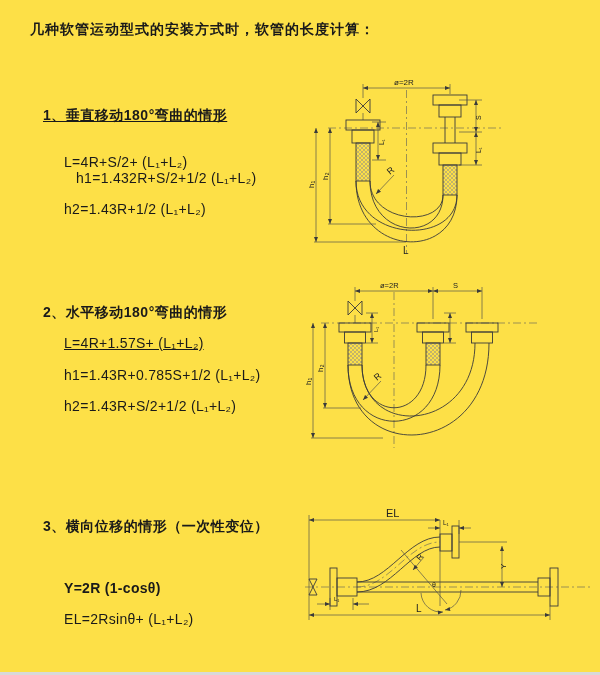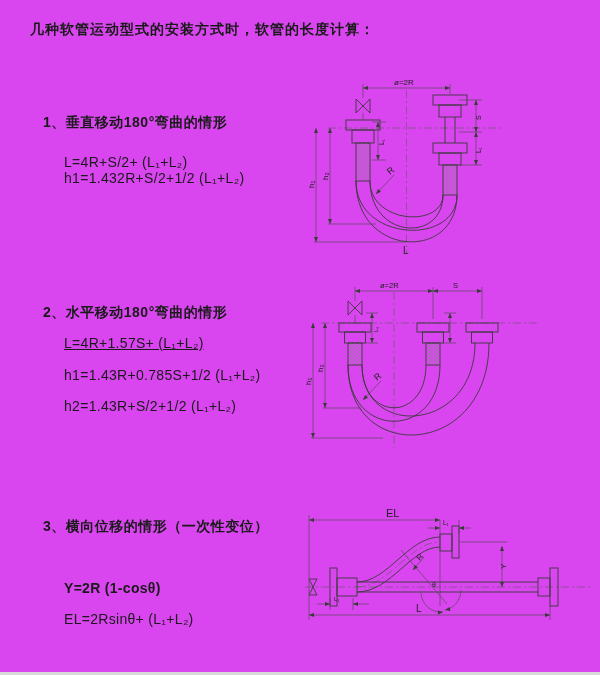--- a/index.html
+++ b/index.html
@@ -1,17 +1,17 @@
 <!DOCTYPE html>
 <html><head>
 <meta charset="utf-8">
 <style>
   html,body{margin:0;padding:0;background:#e9e9e9;}
   .page{
-    position:relative;width:600px;height:675px;background:#d946ef;
+    position:relative;width:600px;height:675px;background:#fde047;
     font-family:"Liberation Sans","DejaVu Sans",sans-serif;color:#1a1a1a;
     overflow:hidden;margin:0 auto;
   }
   .title{position:absolute;left:30px;top:21px;font-size:14px;font-weight:bold;letter-spacing:1px;}
   .sec-head{position:absolute;font-size:14px;font-weight:bold;letter-spacing:0.5px;}
   .formula{position:absolute;font-size:14px;font-weight:500;letter-spacing:0.3px;}
   svg{position:absolute;}
   svg text{font-family:"Liberation Sans","DejaVu Sans",sans-serif;fill:#222;}
   .bottom-line{position:absolute;left:0;bottom:0;width:600px;height:3px;background:#d9d9d9;}
   .draw{stroke:#3a3a3a;fill:none;stroke-width:0.9;}
@@ -19,23 +19,24 @@
   .cline{stroke:#5a5a5a;fill:none;stroke-width:0.6;stroke-dasharray:8 3 2 3;}
   .hatchrect{stroke:#3a3a3a;stroke-width:0.9;}
 </style>
 </head>
 <body>
 
 <div class="page">
 
   <div class="title">几种软管运动型式的安装方式时，软管的长度计算：</div>
 
-  <div class="sec-head" style="left:43px;top:114px;">1、垂直移动180°弯曲的情形</div>
+  <div class="sec-head" style="left:43px;top:107px;text-decoration:underline;">1、垂直移动180°弯曲的情形</div>
   <div class="formula" style="left:64px;top:139px;margin-top:15px;">L=4R+S/2+ (L₁+L₂)</div>
-  <div class="formula" style="left:64px;top:170px;">h1=1.432R+S/2+1/2 (L₁+L₂)</div>
+  <div class="formula" style="left:76px;top:170px;">h1=1.432R+S/2+1/2 (L₁+L₂)</div>
+  <div class="formula" style="left:64px;top:201px;">h2=1.43R+1/2 (L₁+L₂)</div>
 
   <div class="sec-head" style="left:43px;top:304px;">2、水平移动180°弯曲的情形</div>
   <div class="formula" style="left:64px;top:335px;text-decoration:underline;">L=4R+1.57S+ (L₁+L₂)</div>
   <div class="formula" style="left:64px;top:367px;">h1=1.43R+0.785S+1/2 (L₁+L₂)</div>
   <div class="formula" style="left:64px;top:398px;">h2=1.43R+S/2+1/2 (L₁+L₂)</div>
 
   <div class="sec-head" style="left:43px;top:518px;">3、横向位移的情形（一次性变位）</div>
   <div class="formula" style="left:64px;top:580px;font-weight:bold;">Y=2R (1-cosθ)</div>
   <div class="formula" style="left:64px;top:611px;text-align:center;">EL=2Rsinθ+ (L₁+L₂)</div>
 

